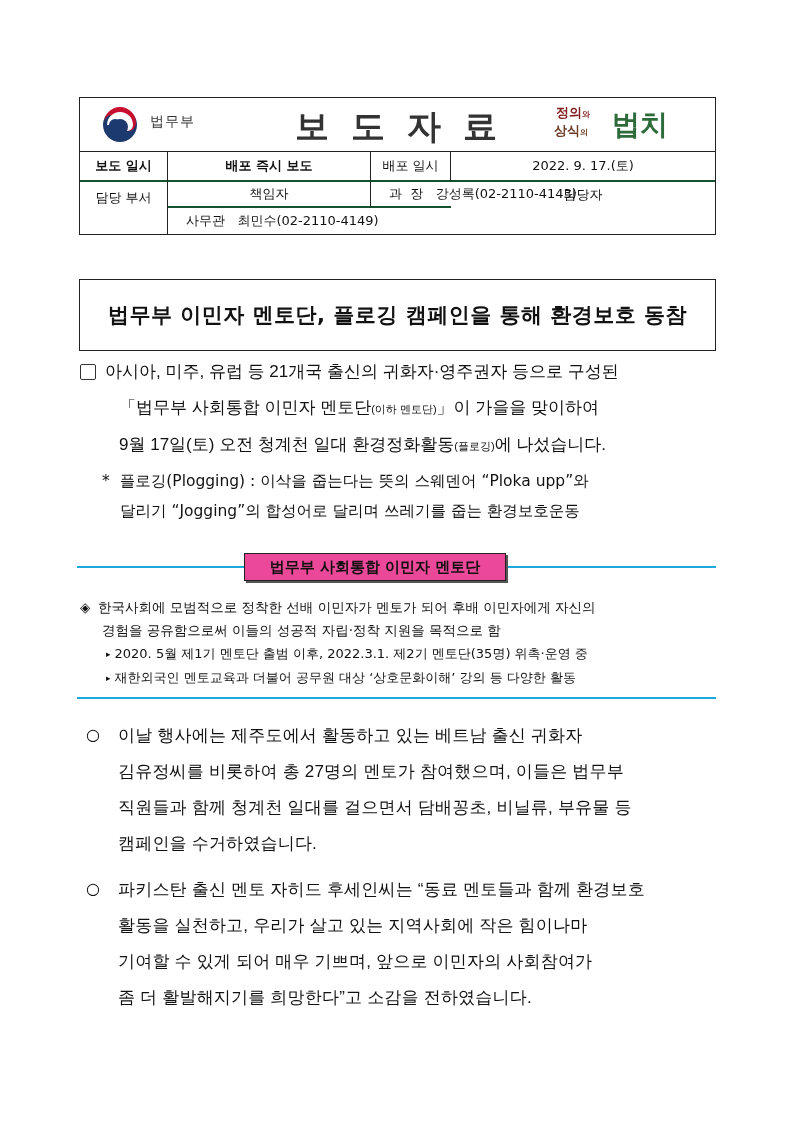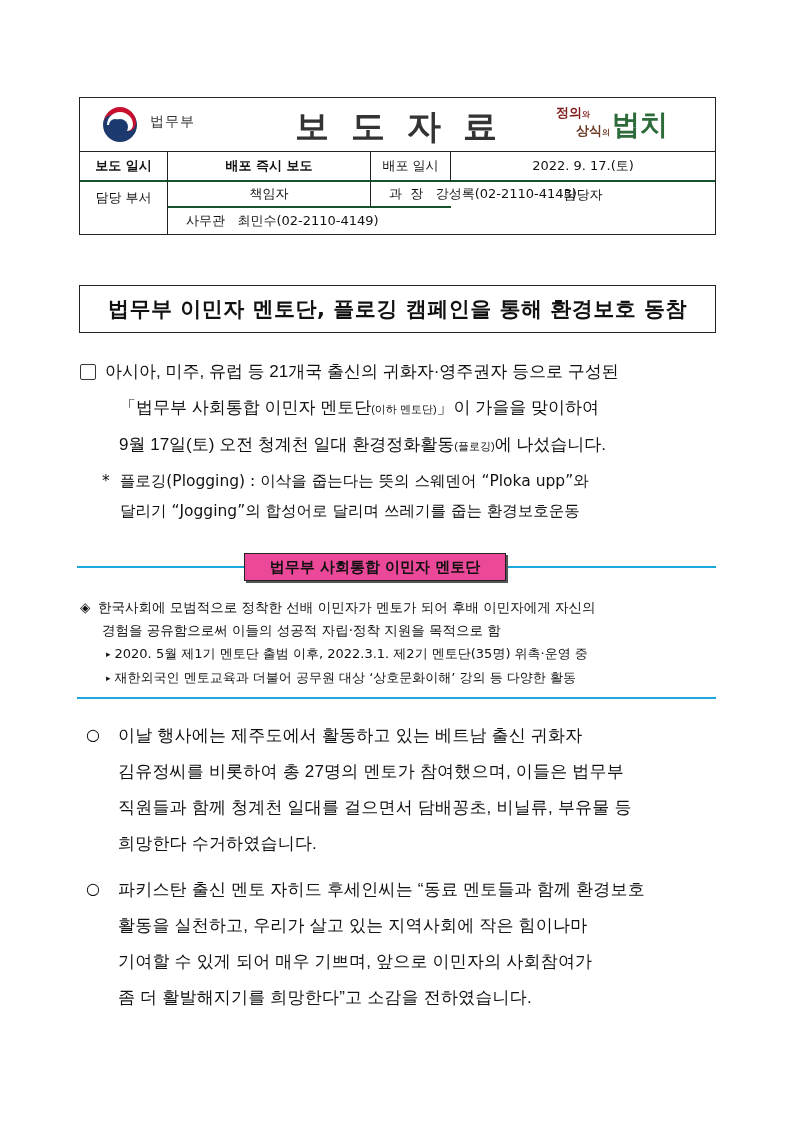--- a/index.html
+++ b/index.html
@@ -8,36 +8,36 @@
 
   
   .hdr { position: absolute; left: 79px; top: 97px; width: 637px; border: 1.5px solid #222; }
   .hdr-top { height: 54px; position: relative; border-bottom: 1.5px solid #222; }
   .logo { position: absolute; left: 22px; top: 9px; width: 36px; height: 36px; }
   .ministry { position: absolute; left: 70px; top: 15px; font-size: 14px; color: #333; letter-spacing: 1px; }
   .press-title { position: absolute; left: 215px; top: 6px; font-size: 34px; font-weight: bold; color: #333; letter-spacing: 22px; }
   .slogan { position: absolute; left: 470px; top: 6px; width: 150px; height: 42px; }
   .slogan .s1 { position: absolute; left: 6px; top: 0px; font-size: 13px; color: #7f1d1d; font-weight: bold; }
   .slogan .s1 small { font-size: 8px; }
-  .slogan .s2 { position: absolute; left: 26px; top: 18px; font-size: 13px; color: #6b3a24; font-weight: bold; }
+  .slogan .s2 { position: absolute; left: 4px; top: 18px; font-size: 13px; color: #6b3a24; font-weight: bold; }
   .slogan .s2 small { font-size: 8px; }
   .slogan .s3 { position: absolute; left: 62px; top: 2px; font-size: 28px; color: #2e6b3a; font-weight: bold; }
 
   .hdr-grid { display: grid; grid-template-columns: 88px 203px 80px 1fr; }
   .cell { border-right: 1px solid #222; border-bottom: 2px solid #14532d; font-size: 13px; display: flex; align-items: center; justify-content: center; text-align: center; }
   .cell:nth-child(4n) { border-right: none; }
   .r1 { height: 30px; }
   .r2 { height: 26px; }
   .bold { font-weight: bold; }
   .span2 { grid-row: span 2; flex-direction: column; line-height: 20px; }
   .last { border-bottom: none; }
   .cell.left { justify-content: flex-start; padding-left: 18px; text-align: center; }
 
   
-  .headline { position: absolute; left: 79px; top: 285px; width: 637px; height: 48px; border: 1.5px solid #222; display: flex; align-items: center; justify-content: center; font-size: 21px; font-weight: bold; letter-spacing: 0.5px; }
+  .headline { position: absolute; left: 79px; top: 279px; width: 637px; height: 72px; border: 1.5px solid #222; display: flex; align-items: center; justify-content: center; font-size: 21px; font-weight: bold; letter-spacing: 0.5px; }
 
   
   .para { position: absolute; font-family: Liberation Sans, sans-serif; font-size: 17px; line-height: 36px; color: #111; }
   .checkbox { position: absolute; left: 80px; top: 364px; width: 16px; height: 16px; border: 1.5px solid #333; border-radius: 2px; }
   .p1 { left: 105px; top: 354px; width: 615px; text-align: justify; }
   .p1 .ln { display: block; white-space: nowrap; }
   .small { font-size: 11px; }
 
   .note { position: absolute; left: 102px; top: 466px; width: 620px; font-size: 15.5px; line-height: 30px; color: #111; }
   .note .ln { display: block; white-space: nowrap; }
@@ -121,21 +121,21 @@
   <span class="ln indent2"><span class="tri">▸</span><span>2020. 5월 제1기 멘토단 출범 이후, 2022.3.1. 제2기 멘토단(35명) 위촉·운영 중</span></span>
   <span class="ln indent2"><span class="tri">▸</span><span>재한외국인 멘토교육과 더불어 공무원 대상 ‘상호문화이해’ 강의 등 다양한 활동</span></span>
 </div>
 <div class="sec-line b"></div>
 
 <span class="ocircle" style="left:86px; top:725px;">○</span>
 <div class="para p2">
   <span class="ln">이날 행사에는 제주도에서 활동하고 있는 베트남 출신 귀화자</span>
   <span class="ln">김유정씨를 비롯하여 총 27명의 멘토가 참여했으며, 이들은 법무부</span>
   <span class="ln">직원들과 함께 청계천 일대를 걸으면서 담배꽁초, 비닐류, 부유물 등</span>
-  <span class="ln">희망한다 수거하였습니다.</span>
+  <span class="ln">캠페인을 수거하였습니다.</span>
 </div>
 
 <span class="ocircle" style="left:86px; top:879px;">○</span>
 <div class="para p3">
   <span class="ln">파키스탄 출신 멘토 자히드 후세인씨는 “동료 멘토들과 함께 환경보호</span>
   <span class="ln">활동을 실천하고, 우리가 살고 있는 지역사회에 작은 힘이나마</span>
   <span class="ln">기여할 수 있게 되어 매우 기쁘며, 앞으로 이민자의 사회참여가</span>
   <span class="ln">좀 더 활발해지기를 희망한다”고 소감을 전하였습니다.</span>
 </div>
 

